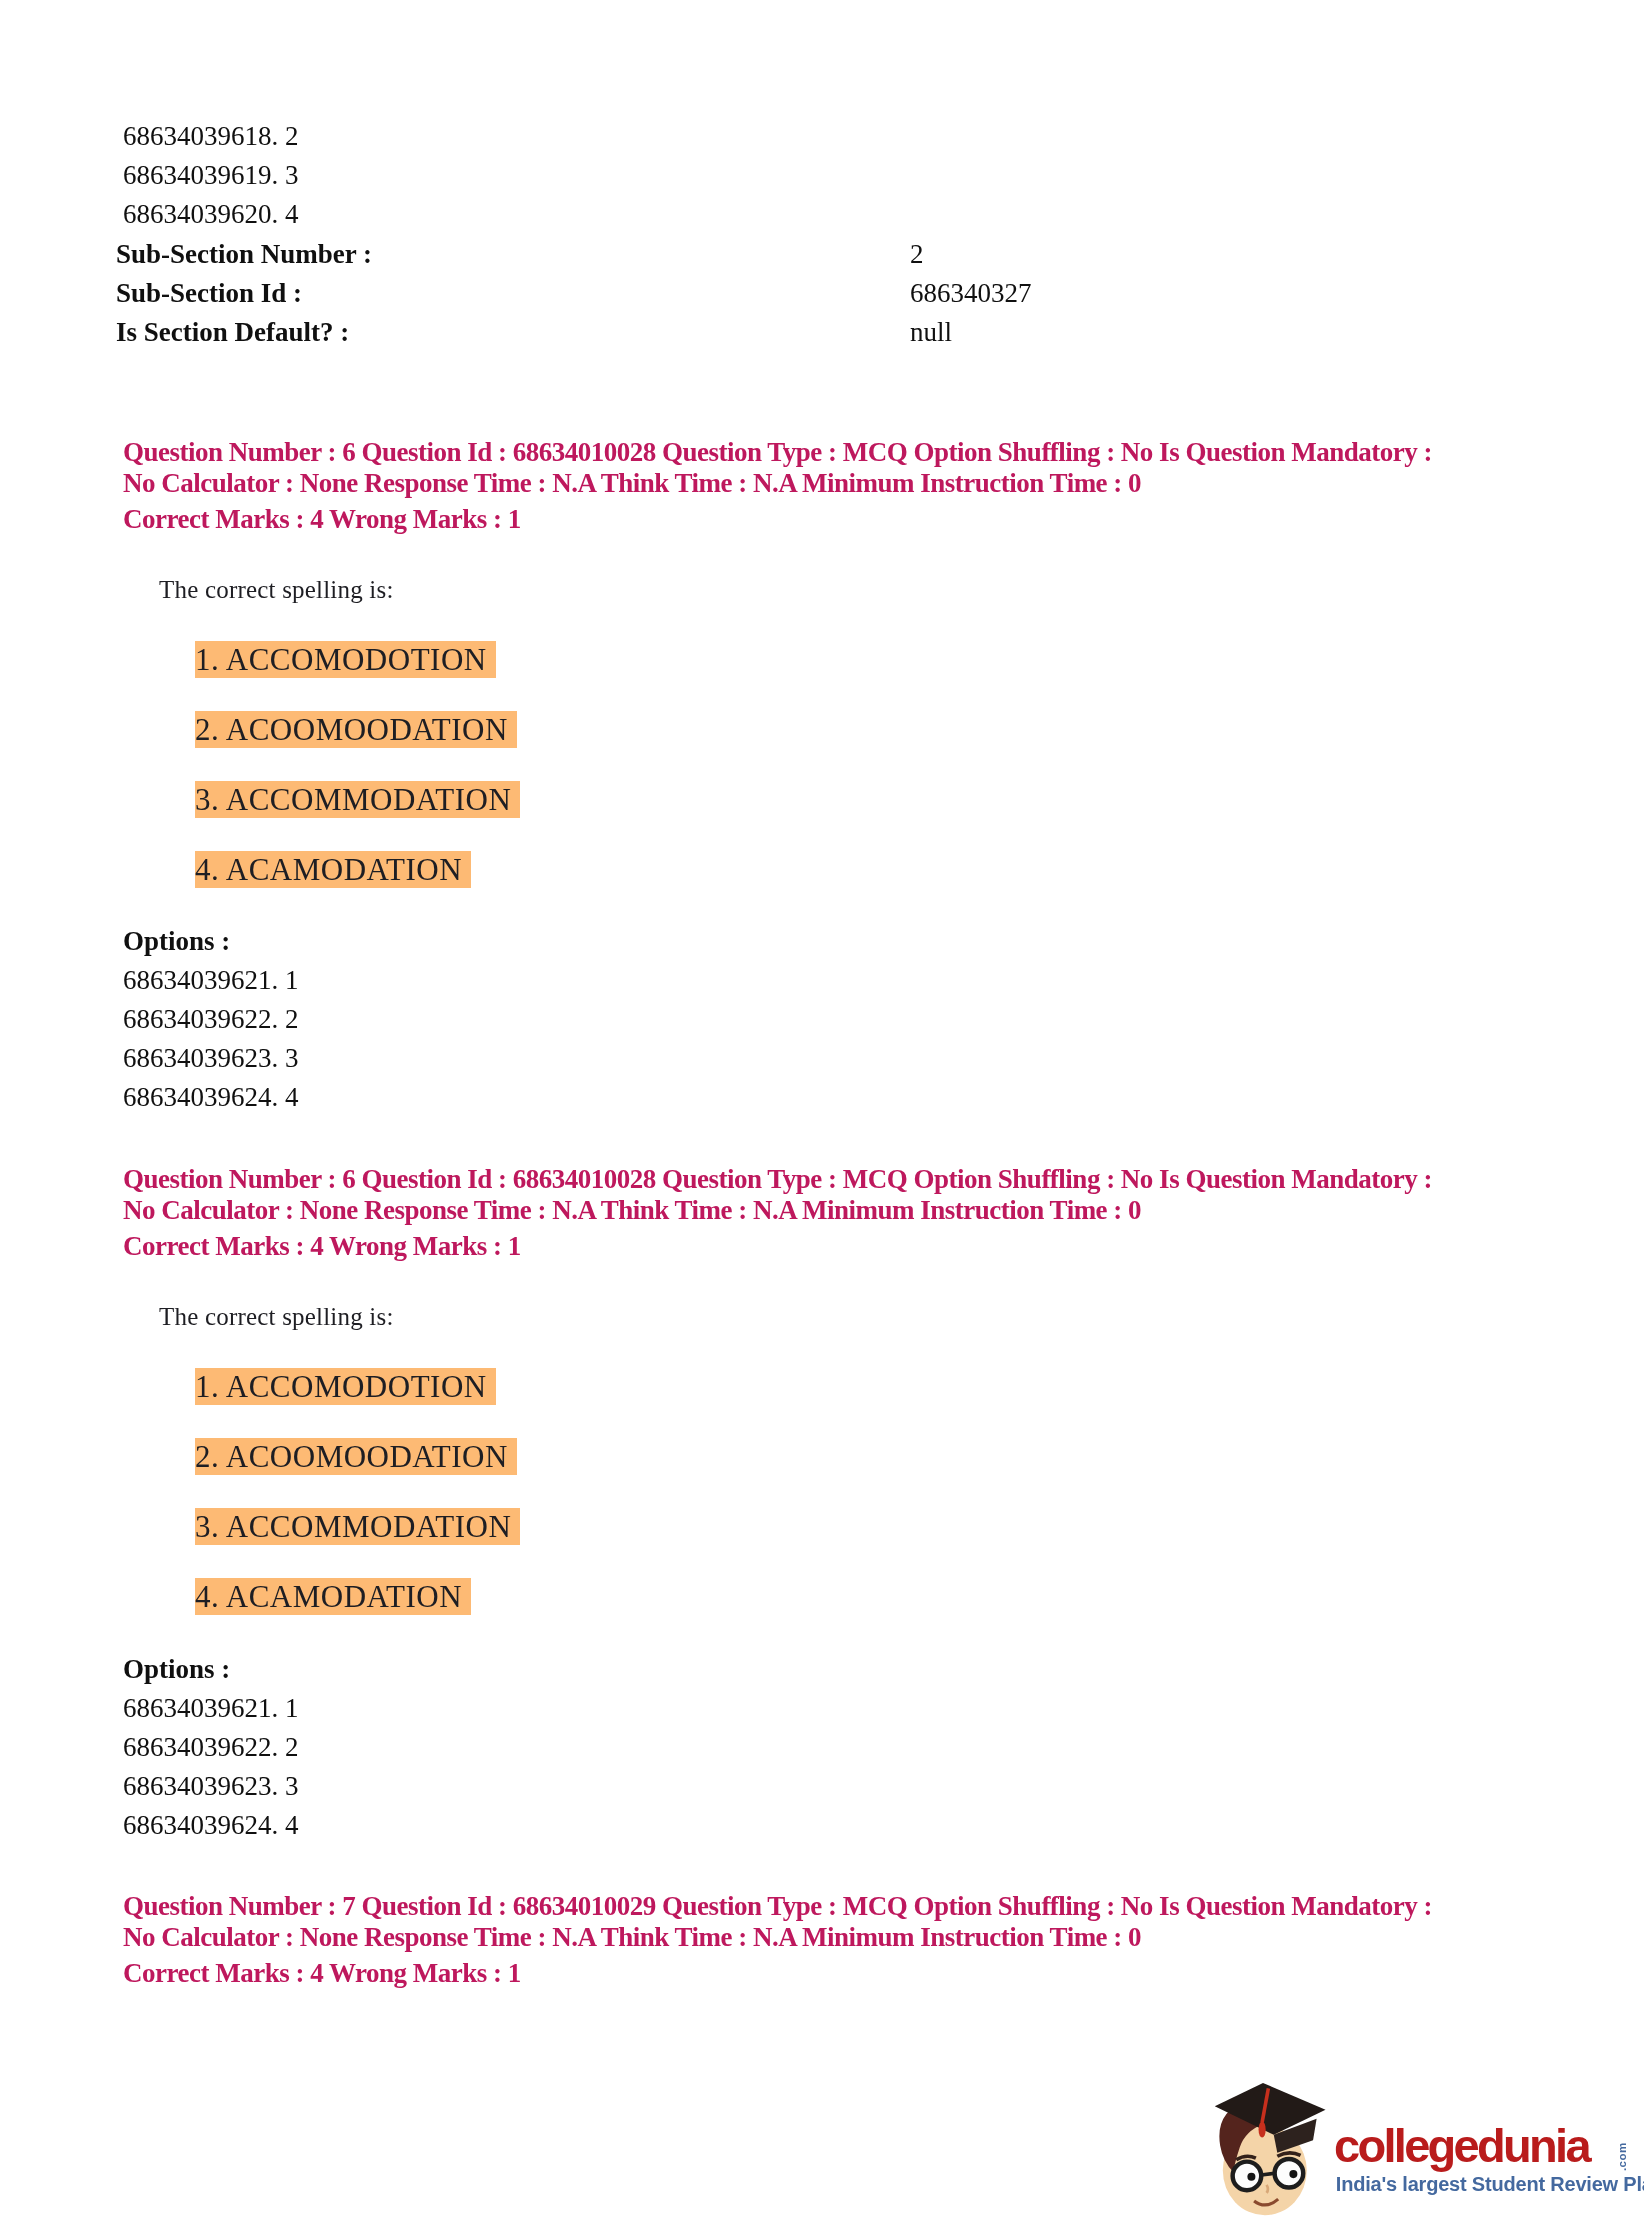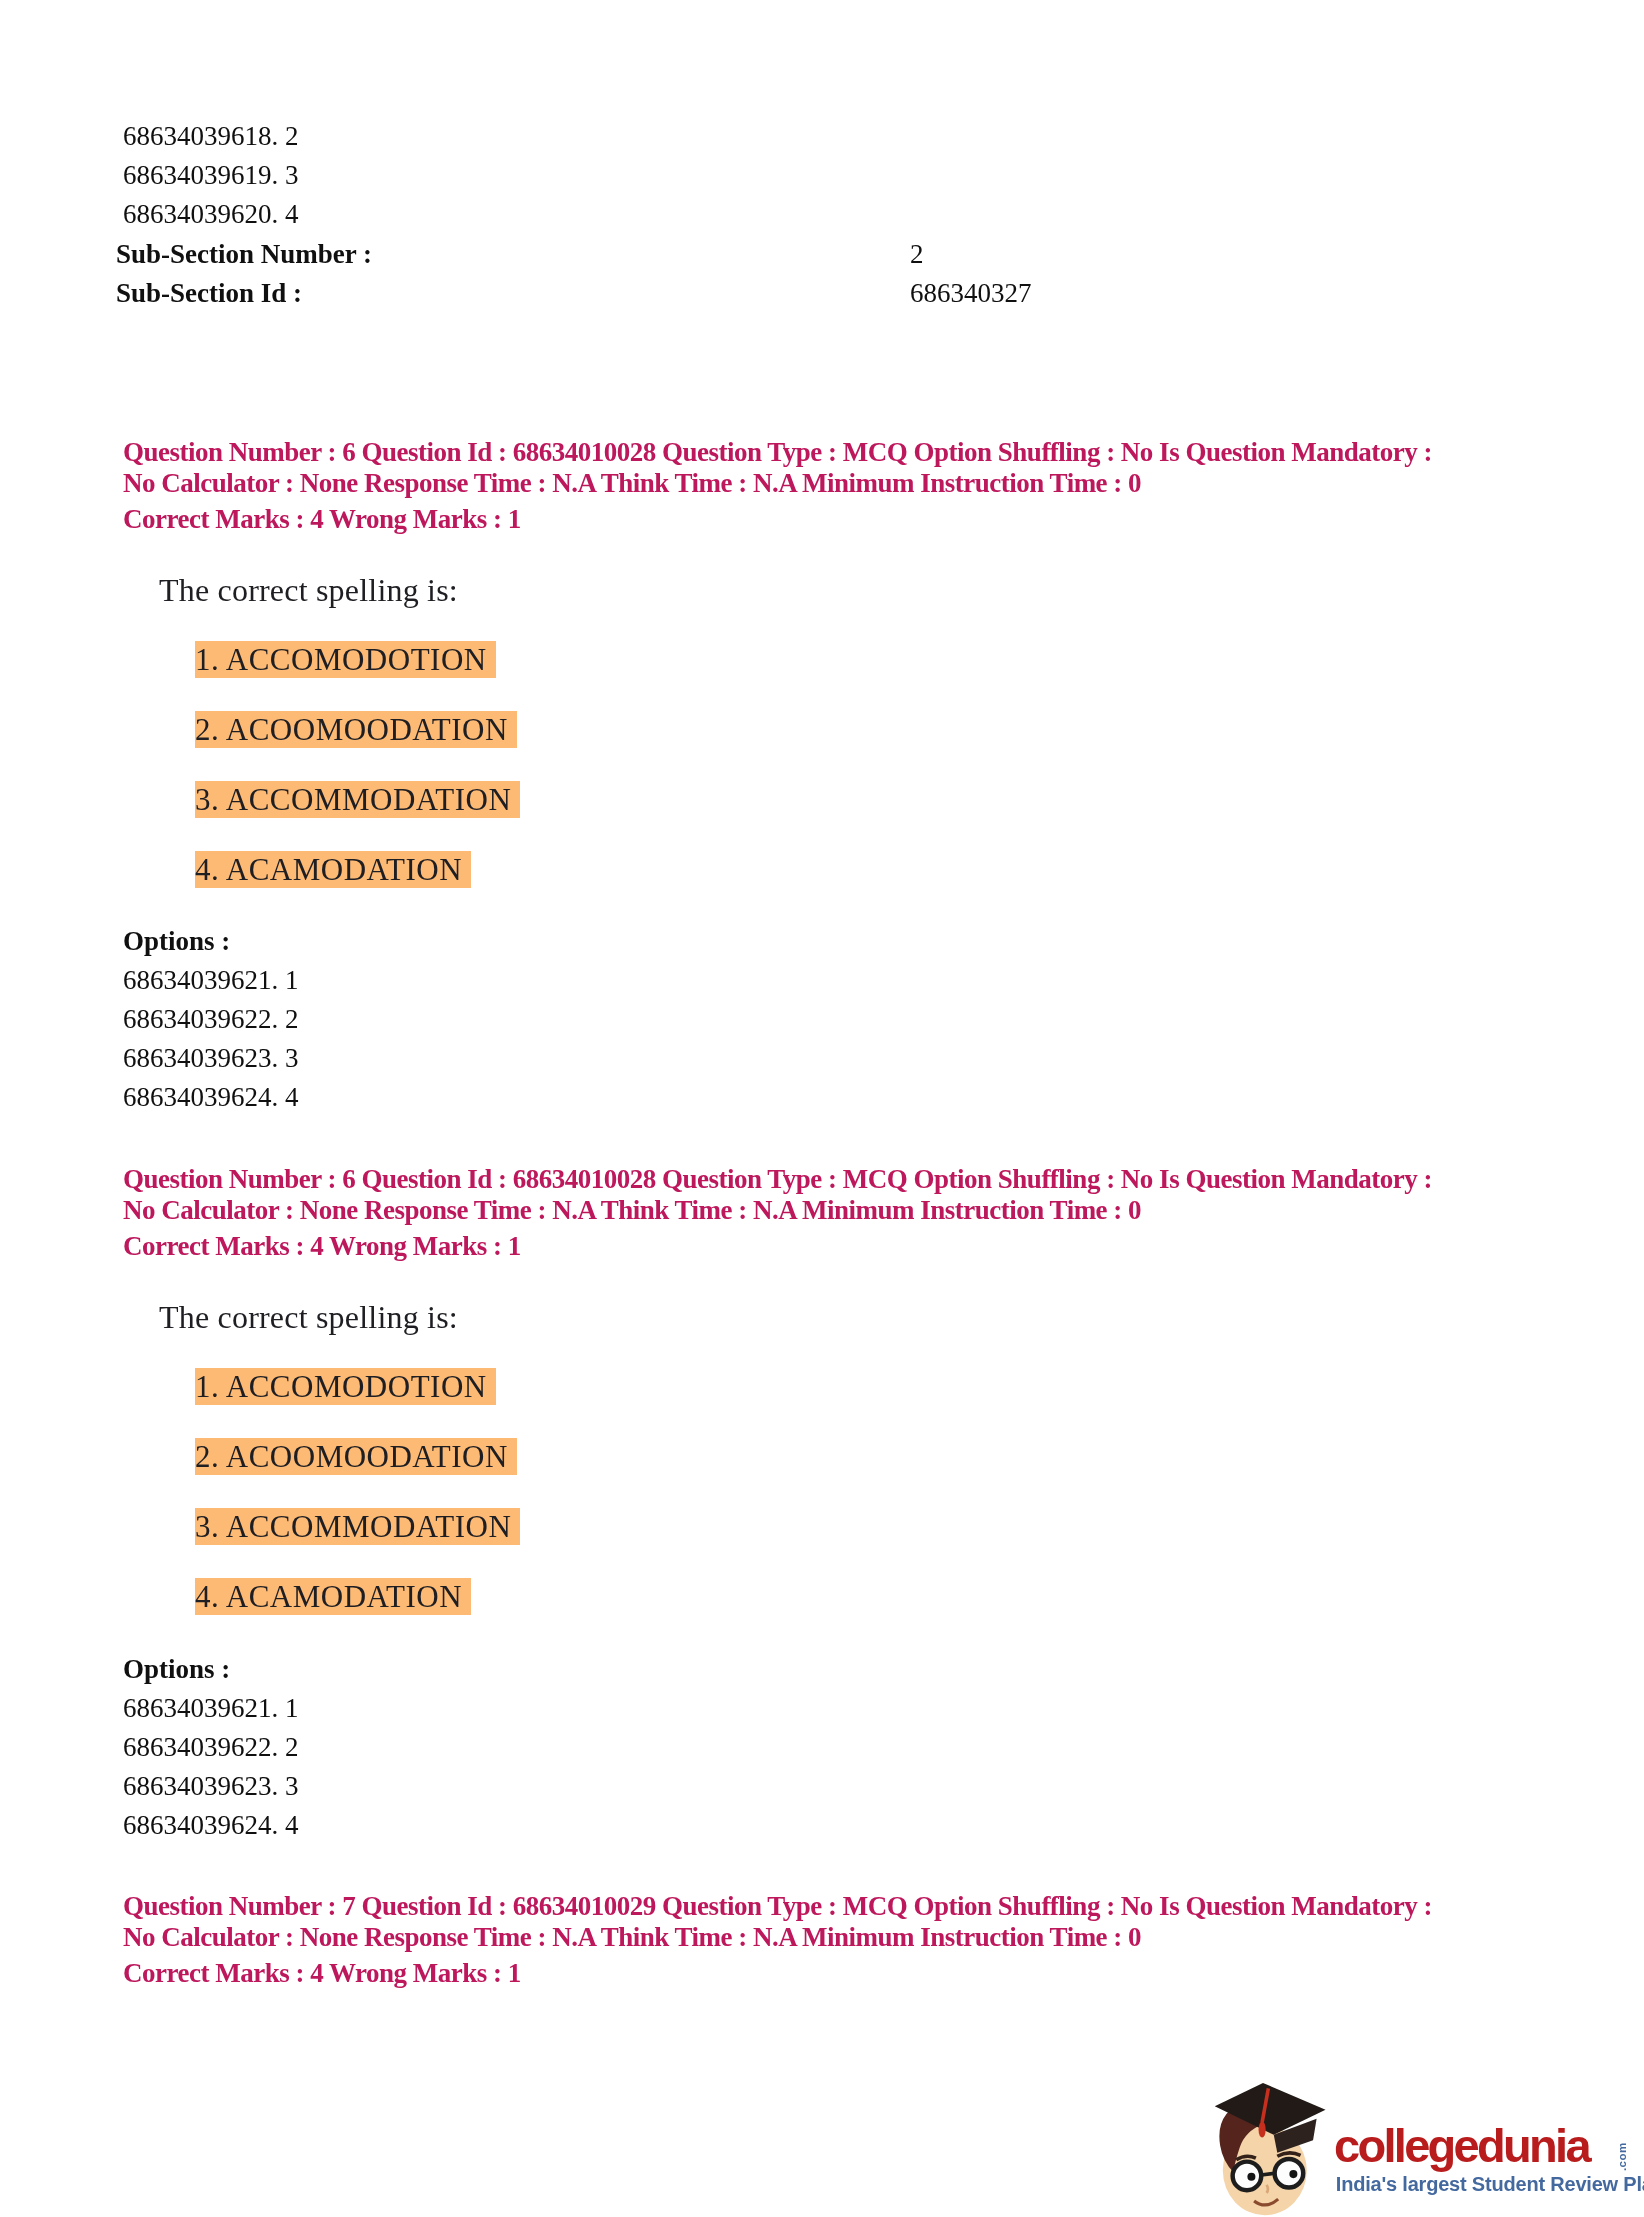--- a/index.html
+++ b/index.html
@@ -20,21 +20,21 @@
   .ss-label{font-weight:bold;}
   .ss-value{position:absolute;left:794px;top:0;font-weight:normal;}
 
   
   .qmeta{left:123px;font-weight:bold;font-size:27px;line-height:31px;letter-spacing:-0.5px;color:#be185d;}
   .qmeta-line{white-space:nowrap;}
   .qmeta-marks{margin-top:4.5px;white-space:nowrap;}
 
   
   .qimg{left:159px;color:#1e1e23;filter:blur(0.4px);}
-  .qimg-prompt{font-size:32px;line-height:36px;letter-spacing:0.2px;white-space:nowrap;}
+  .qimg-prompt{font-size:25px;line-height:36px;letter-spacing:0.2px;white-space:nowrap;}
   .qimg-choice{margin-left:36px;margin-top:34px;font-size:31px;line-height:36px;letter-spacing:0.5px;white-space:nowrap;}
   .qimg-choice span{background:#fdba74;padding:0.9px 9px 0.9px 0;}
 
   
   .qoptions{left:123px;font-size:27px;line-height:39px;}
   .qopt-head{font-weight:bold;}
   .qoptions div{white-space:nowrap;}
 
   
   .logo{left:1211px;top:2083px;width:428px;height:134px;font-family:"Liberation Sans","DejaVu Sans",sans-serif;}
@@ -64,20 +64,24 @@
   </div>
 
   <div class="abs subsection">
     <div class="ss-row">
       <span class="ss-label">Sub-Section Number :</span>
       <span class="ss-value">2</span>
     </div>
     <div class="ss-row">
       <span class="ss-label">Sub-Section Id :</span>
       <span class="ss-value">686340327</span>
+    </div>
+    <div class="ss-row">
+      <span class="ss-label">Is Section Default? :</span>
+      <span class="ss-value">null</span>
     </div>
   </div>
 
   <div class="abs qmeta" style="top:437px;">
     <div class="qmeta-line">Question Number : 6 Question Id : 68634010028 Question Type : MCQ Option Shuffling : No Is Question Mandatory :</div>
     <div class="qmeta-line">No Calculator : None Response Time : N.A Think Time : N.A Minimum Instruction Time : 0</div>
     <div class="qmeta-marks">Correct Marks : 4 Wrong Marks : 1</div>
   </div>
 
   <div class="abs qimg" style="top:572px;">

